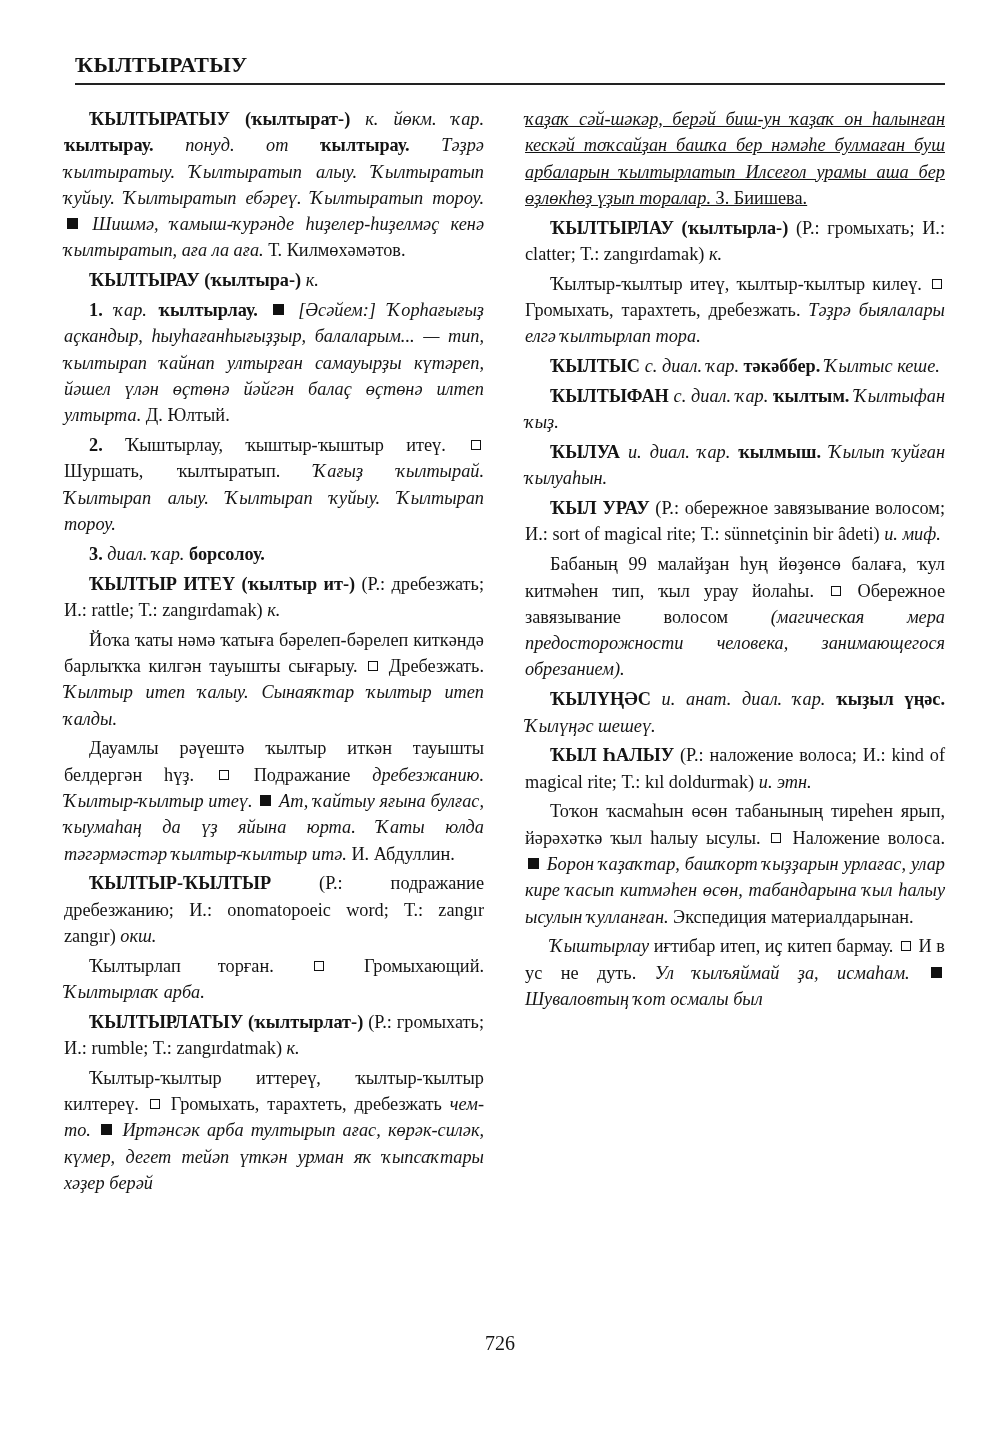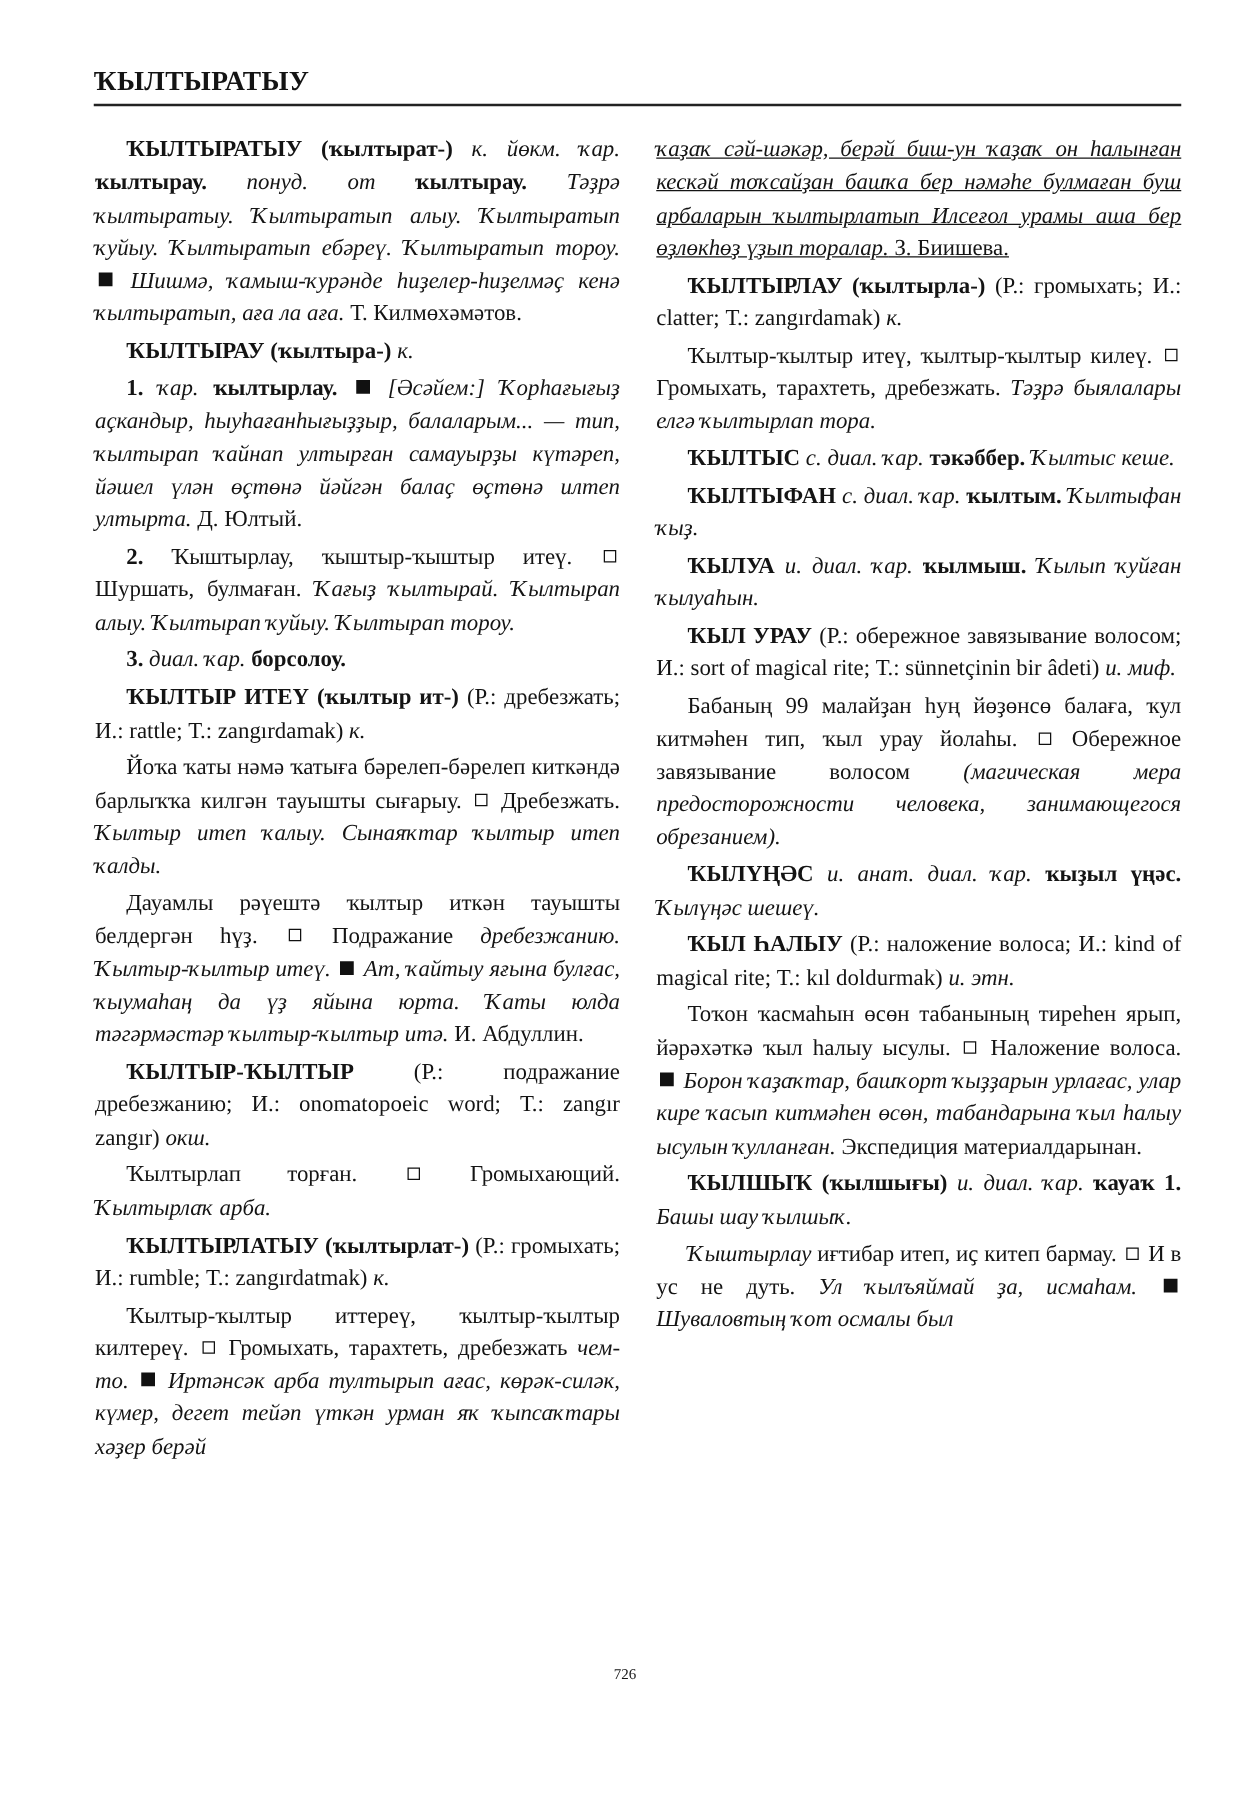--- a/index.html
+++ b/index.html
@@ -4,41 +4,41 @@
 <style>
   html, body { margin: 0; padding: 0; background: #ffffff; }
   body { width: 1000px; height: 1438px; position: relative; overflow: hidden;
          font-family: "Liberation Serif", "DejaVu Serif", serif; color: #141414; }
   .running-head { position: absolute; left: 75px; top: 52px; font-weight: bold;
                   font-size: 22px; letter-spacing: 0.3px; }
   .rule { position: absolute; left: 75px; width: 870px; top: 83px; height: 0;
           border-top: 2px solid #222; }
   .col { position: absolute; top: 106px; width: 420px; font-size: 18.3px; line-height: 26.3px;
          text-align: justify; hyphens: manual; }
-  .col.left { left: 76px; }
+  .col.left { left: 64px; }
   .col.right { left: 525px; }
   .col p { margin: 0 0 3.5px 0; text-indent: 25px; }
   .col p.cont { text-indent: 0; text-decoration: underline; }
   .b { font-weight: bold; }
   .i { font-style: italic; }
   .sq-filled { display: inline-block; width: 11px; height: 11px; background: #111; vertical-align: 1px; margin: 0 3px; }
   .sq-open { display: inline-block; width: 10px; height: 10px; border: 1.5px solid #111; vertical-align: 1px; margin: 0 3px; box-sizing: border-box; }
-  .page-number { position: absolute; left: 0; width: 1000px; top: 1332px; text-align: center; font-size: 12px; }
+  .page-number { position: absolute; left: 0; width: 1000px; top: 1332px; text-align: center; font-size: 20px; }
 </style>
 </head>
 <body>
 
 <div class="running-head">ҠЫЛТЫРАТЫУ</div>
 <div class="rule"></div>
 
 <div class="col left">
     <p><span class="b">ҠЫЛТЫРАТЫУ</span><span> </span><span class="b">(ҡылтырат-)</span><span class="i"> к. йөкм. ҡар. </span><span class="b">ҡылтырау.</span><span class="i"> понуд. от </span><span class="b">ҡылтырау.</span><span class="i"> Тәҙрә ҡылтыратыу. Ҡылтыратып алыу. Ҡылтыратып ҡуйыу. Ҡылтыратып ебәреү. Ҡылтыратып тороу. </span><span class="sq-filled"></span><span class="i"> Шишмә, ҡамыш-ҡурәнде һиҙелер-һиҙелмәҫ кенә ҡылтыратып, аға ла аға.</span><span> Т. Килмөхәмәтов.</span></p>
     <p><span class="b">ҠЫЛТЫРАУ</span><span> </span><span class="b">(ҡылтыра-)</span><span class="i"> к.</span></p>
     <p><span class="b">1.</span><span class="i"> ҡар. </span><span class="b">ҡылтырлау.</span><span> </span><span class="sq-filled"></span><span class="i"> [Әсәйем:] Ҡорһағығыҙ аҫкандыр, һыуһағанһығыҙҙыр, балаларым... — тип, ҡылтырап ҡайнап ултырған самауырҙы күтәреп, йәшел үлән өҫтөнә йәйгән балаҫ өҫтөнә илтеп ултырта.</span><span> Д. Юлтый.</span></p>
-    <p><span class="b">2.</span><span> Ҡыштырлау, ҡыштыр-ҡыштыр итеү. </span><span class="sq-open"></span><span> Шуршать, булмаған. </span><span class="i">Ҡағыҙ ҡылтырай. Ҡылтырап алыу. Ҡылтырап ҡуйыу. Ҡылтырап тороу.</span></p>
+    <p><span class="b">2.</span><span> Ҡыштырлау, ҡыштыр-ҡыштыр итеү. </span><span class="sq-open"></span><span> Шуршать, ҡылтыратып. </span><span class="i">Ҡағыҙ ҡылтырай. Ҡылтырап алыу. Ҡылтырап ҡуйыу. Ҡылтырап тороу.</span></p>
     <p><span class="b">3.</span><span class="i"> диал. ҡар. </span><span class="b">борсолоу.</span></p>
     <p><span class="b">ҠЫЛТЫР ИТЕҮ</span><span> </span><span class="b">(ҡылтыр ит-)</span><span> (Р.: дребезжать; И.: rattle; Т.: zangırdamak) </span><span class="i">к.</span></p>
     <p><span>Йоҡа ҡаты нәмә ҡатыға бәрелеп-бәрелеп киткәндә барлыҡҡа килгән тауышты сығарыу. </span><span class="sq-open"></span><span> Дребезжать. </span><span class="i">Ҡылтыр итеп ҡалыу. Сынаяҡтар ҡылтыр итеп ҡалды.</span></p>
     <p><span>Дауамлы рәүештә ҡылтыр иткән тауышты белдергән һүҙ. </span><span class="sq-open"></span><span> Подражание </span><span class="i">дребезжанию. Ҡылтыр-ҡылтыр итеү. </span><span class="sq-filled"></span><span class="i"> Ат, ҡайтыу яғына булғас, ҡыумаһаң да үҙ яйына юрта. Ҡаты юлда тәгәрмәстәр ҡылтыр-ҡылтыр итә.</span><span> И. Абдуллин.</span></p>
     <p><span class="b">ҠЫЛТЫР-ҠЫЛТЫР</span><span>  (Р.: подражание дребезжанию; И.: onomatopoeic word; Т.: zangır zangır) </span><span class="i">окш.</span></p>
     <p><span>Ҡылтырлап торған. </span><span class="sq-open"></span><span> Громыхающий. </span><span class="i">Ҡылтырлаҡ арба.</span></p>
     <p><span class="b">ҠЫЛТЫРЛАТЫУ</span><span> </span><span class="b">(ҡылтырлат-)</span><span> (Р.: громыхать; И.: rumble; Т.: zangırdatmak) </span><span class="i">к.</span></p>
     <p><span>Ҡылтыр-ҡылтыр иттереү, ҡылтыр-ҡылтыр килтереү. </span><span class="sq-open"></span><span> Громыхать, тарахтеть, дребезжать </span><span class="i">чем-то. </span><span class="sq-filled"></span><span class="i"> Иртәнсәк арба тултырып ағас, көрәк-силәк, күмер, дегет тейәп үткән урман яҡ ҡыпсаҡтары хәҙер берәй</span></p>
   </div>
 <div class="col right">
@@ -46,17 +46,16 @@
     <p><span class="b">ҠЫЛТЫРЛАУ</span><span> </span><span class="b">(ҡылтырла-)</span><span> (Р.: громыхать; И.: clatter; Т.: zangırdamak) </span><span class="i">к.</span></p>
     <p><span>Ҡылтыр-ҡылтыр итеү, ҡылтыр-ҡылтыр килеү. </span><span class="sq-open"></span><span> Громыхать, тарахтеть, дребезжать. </span><span class="i">Тәҙрә быялалары елгә ҡылтырлап тора.</span></p>
     <p><span class="b">ҠЫЛТЫС</span><span class="i"> с. диал. ҡар. </span><span class="b">тәкәббер.</span><span class="i"> Ҡылтыс кеше.</span></p>
     <p><span class="b">ҠЫЛТЫФАН</span><span class="i"> с. диал. ҡар. </span><span class="b">ҡылтым.</span><span class="i"> Ҡылтыфан ҡыҙ.</span></p>
     <p><span class="b">ҠЫЛУА</span><span class="i"> и. диал. ҡар. </span><span class="b">ҡылмыш.</span><span class="i"> Ҡылып ҡуйған ҡылуаһын.</span></p>
     <p><span class="b">ҠЫЛ УРАУ</span><span>  (Р.: обережное завязывание волосом; И.: sort of magical rite; Т.: sünnetçinin bir âdeti) </span><span class="i">и. миф.</span></p>
     <p><span>Бабаның 99 малайҙан һуң йөҙөнсө балаға, ҡул китмәһен тип, ҡыл урау йолаһы. </span><span class="sq-open"></span><span> Обережное завязывание волосом </span><span class="i">(магическая мера предосторожности человека, занимающегося обрезанием).</span></p>
     <p><span class="b">ҠЫЛҮҢӘС</span><span class="i"> и. анат. диал. ҡар. </span><span class="b">ҡыҙыл үңәс.</span><span class="i"> Ҡылүңәс шешеү.</span></p>
     <p><span class="b">ҠЫЛ ҺАЛЫУ</span><span> (Р.: наложение волоса; И.: kind of magical rite; Т.: kıl doldurmak) </span><span class="i">и. этн.</span></p>
     <p><span>Тоҡон ҡасмаһын өсөн табанының тиреһен ярып, йәрәхәткә ҡыл һалыу ысулы. </span><span class="sq-open"></span><span> Наложение волоса. </span><span class="sq-filled"></span><span class="i"> Борон ҡаҙаҡтар, башҡорт ҡыҙҙарын урлағас, улар кире ҡасып китмәһен өсөн, табандарына ҡыл һалыу ысулын ҡулланған.</span><span> Экспедиция материалдарынан.</span></p>
-    <p><span class="b">ҠЫЛШЫҠ</span><span> </span><span class="b">(ҡылшығы)</span><span class="i"> и. диал. ҡар. </span><span class="b">ҡауаҡ 1.</span><span class="i"> Башы шау ҡылшыҡ.</span></p>
     <p><span class="i">Ҡыштырлау</span><span> иғтибар итеп, иҫ китеп бармау. </span><span class="sq-open"></span><span> И в ус не дуть. </span><span class="i">Ул ҡылъяймай ҙа, исмаһам. </span><span class="sq-filled"></span><span class="i"> Шуваловтың ҡот осмалы был</span></p>
   </div>
 
 <div class="page-number">726</div>
 
 </body></html>

